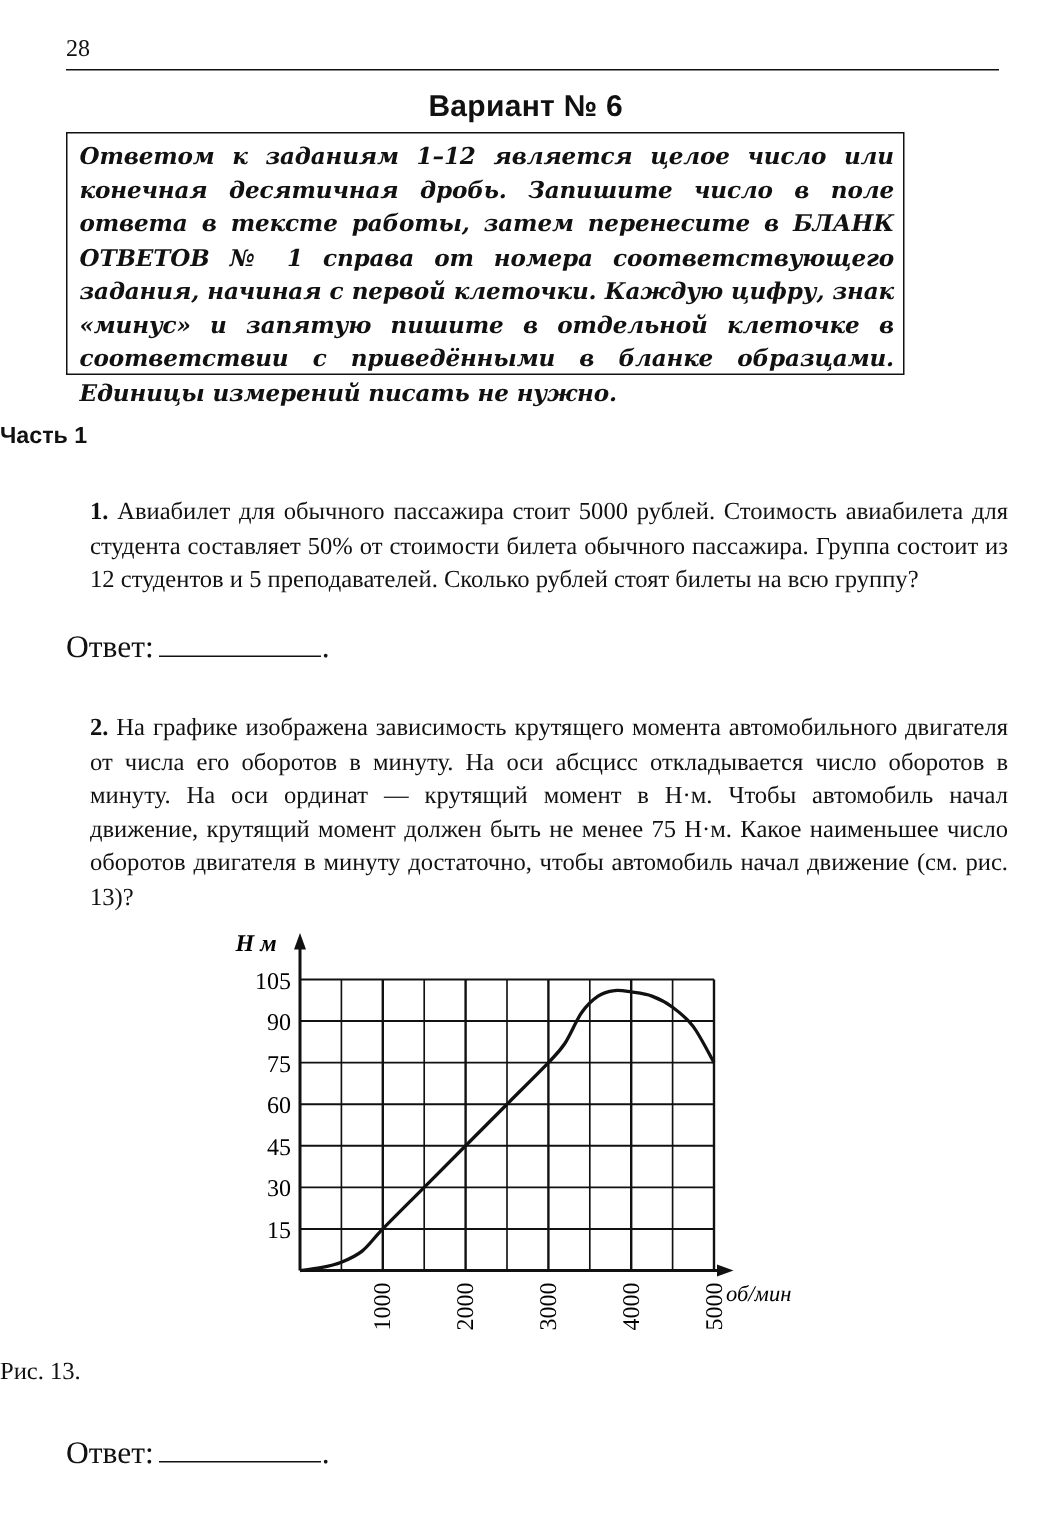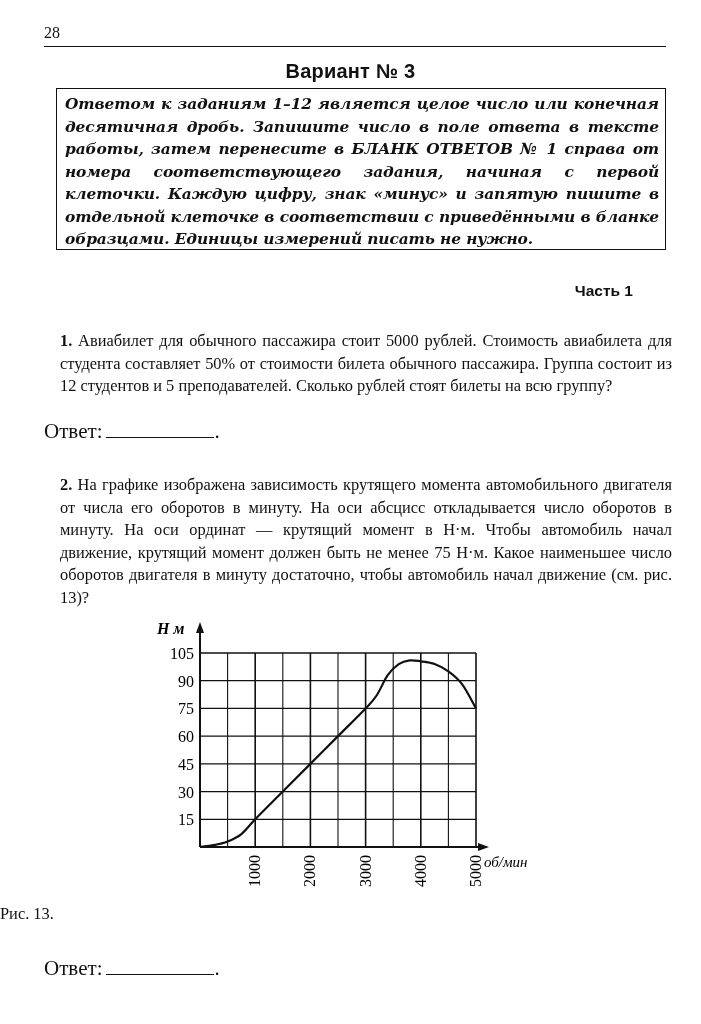--- a/index.html
+++ b/index.html
@@ -14,33 +14,32 @@
   .page-number { position: absolute; left: 0; top: 0; font-size: 16px; }
   .running-title {
     position: absolute; right: 0; top: 3px; font-size: 17px; font-style: italic;
   }
   .variant-title {
     position: absolute; left: 0; width: 701px; top: 60px; text-align: center;
     font-family: "Liberation Sans", "DejaVu Sans", sans-serif; font-weight: bold;
     font-size: 20px; letter-spacing: 0.2px;
   }
   .instructions-box {
-    position: absolute; left: 56px; top: 88px; width: 610px; height: 162px;
+    position: absolute; left: 44px; top: 88px; width: 559px; height: 162px;
     border: 1.5px solid #111; padding: 4px 6px 0 8px; box-sizing: border-box;
   }
   .instructions-text {
     font-family: "DejaVu Serif", serif; font-weight: bold; font-style: italic;
     font-size: 15.4px; line-height: 22.5px; text-align: justify; letter-spacing: -0.1px;
     margin: 0;
   }
   .part-title {
-    position: absolute; left: 0; width: 606px; top: 282px; text-align: right;
+    position: absolute; left: 0; width: 606px; top: 282px; text-align: left;
     font-family: "Liberation Sans", "DejaVu Sans", sans-serif; font-weight: bold;
     font-size: 15.5px;
-    padding-left: 27px;
   }
   .task {
     position: absolute; left: 44px; width: 612px; font-size: 16.4px; line-height: 22.6px;
     text-align: justify; margin: 16px;
   }
   .task-1 { top: 314px; }
   .task-2 { top: 458px; }
   .task-num { font-weight: bold; }
   .answer-row {
     position: absolute; left: 44px; font-size: 21px; line-height: 22px;
@@ -58,21 +57,21 @@
     font-size: 16.4px;
   }
 </style>
 </head>
 <body>
 
 <div class="page-header">
   <span class="page-number">28</span>
 </div>
 
-<div class="variant-title">Вариант № 3</div>
+<div class="variant-title">Вариант № 6</div>
 
 <div class="instructions-box">
   <p class="instructions-text">Ответом к заданиям 1–12 является целое число или конечная десятичная дробь. Запишите число в поле ответа в тексте работы, затем перенесите в БЛАНК ОТВЕТОВ № 1 справа от номера соответствующего задания, начиная с первой клеточки. Каждую цифру, знак «минус» и запятую пишите в отдельной клеточке в соответствии с приведёнными в бланке образцами. Единицы измерений писать не нужно.</p>
 </div>
 
 <div class="part-title">Часть 1</div>
 
 <p class="task task-1"><span class="task-num">1.</span><span> Авиабилет для обычного пассажира стоит 5000 рублей. Стоимость авиабилета для студента составляет 50% от стоимости билета обычного пассажира. Группа состоит из 12 студентов и 5 преподавателей. Сколько рублей стоят билеты на всю группу?</span></p>
 
 <div class="answer-row answer-1">

